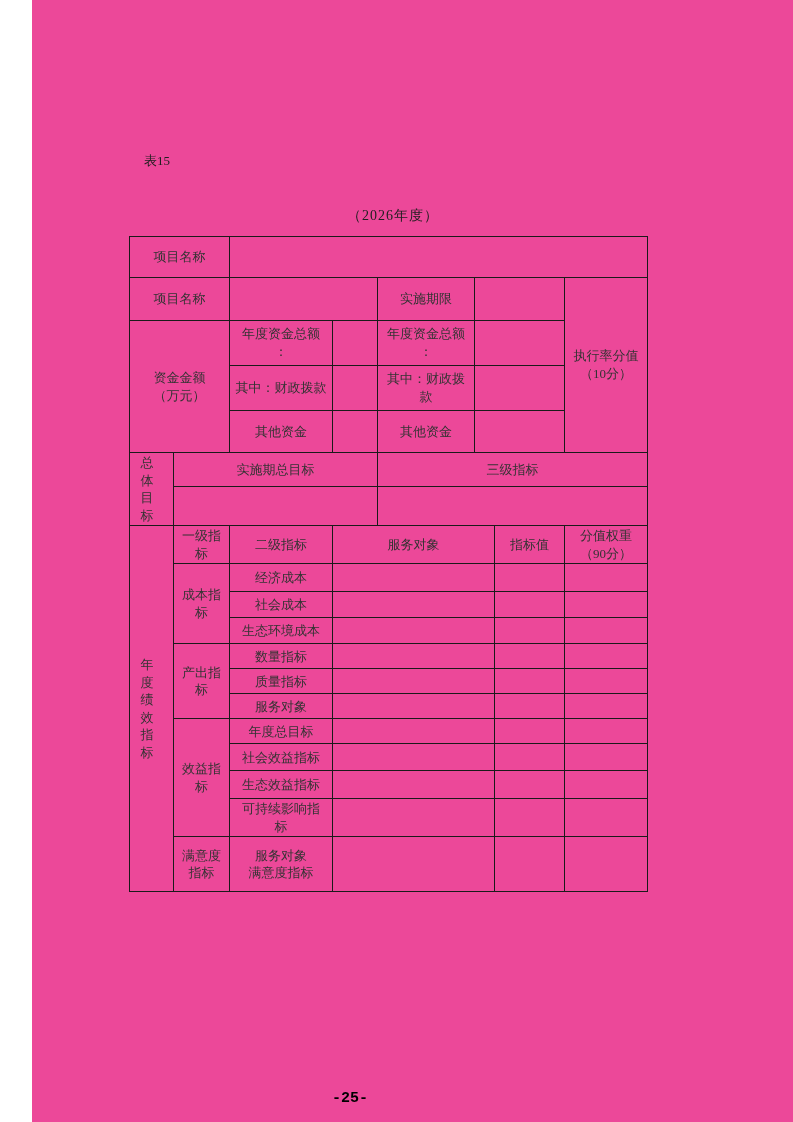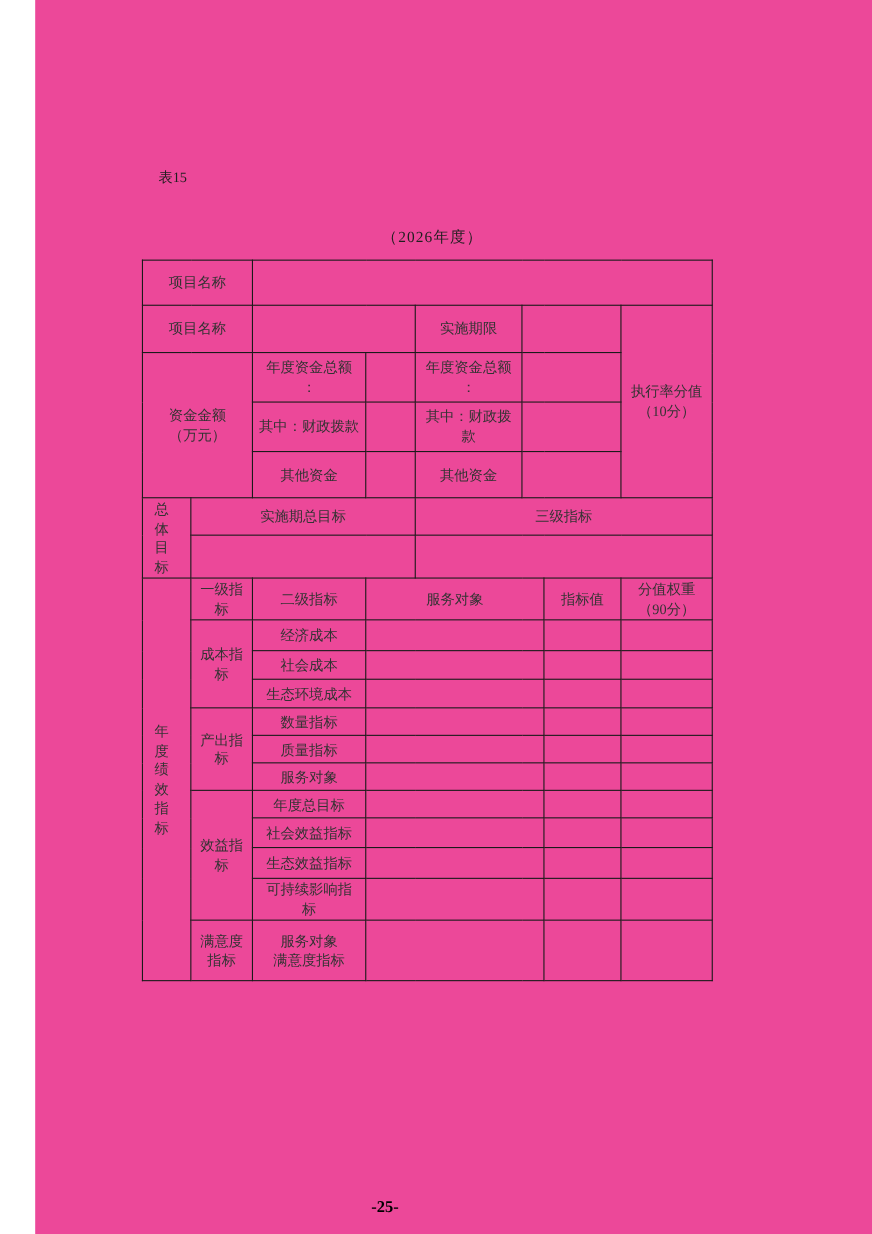--- a/index.html
+++ b/index.html
@@ -42,21 +42,21 @@
     line-height: 1.35;
     white-space: pre-line;
     overflow: hidden;
   }
   td.right { text-align: right; padding-right: 4px; }
   td.spread { letter-spacing: 9px; line-height: 1.85; padding-left: 6px; }
 
   .page-number {
     position: absolute; left: 0; top: 1090px; width: 636px;
     text-align: center;
-    font-family: Liberation Serif, serif;
+    font-family: Liberation Mono, monospace;
     font-weight: bold; font-size: 15px; color: #000000;
   }
 </style>
 </head>
 <body>
 
 <div class="page">
 
   <div class="table-label">表15</div>
   <div class="doc-subtitle">（2026年度）</div>

